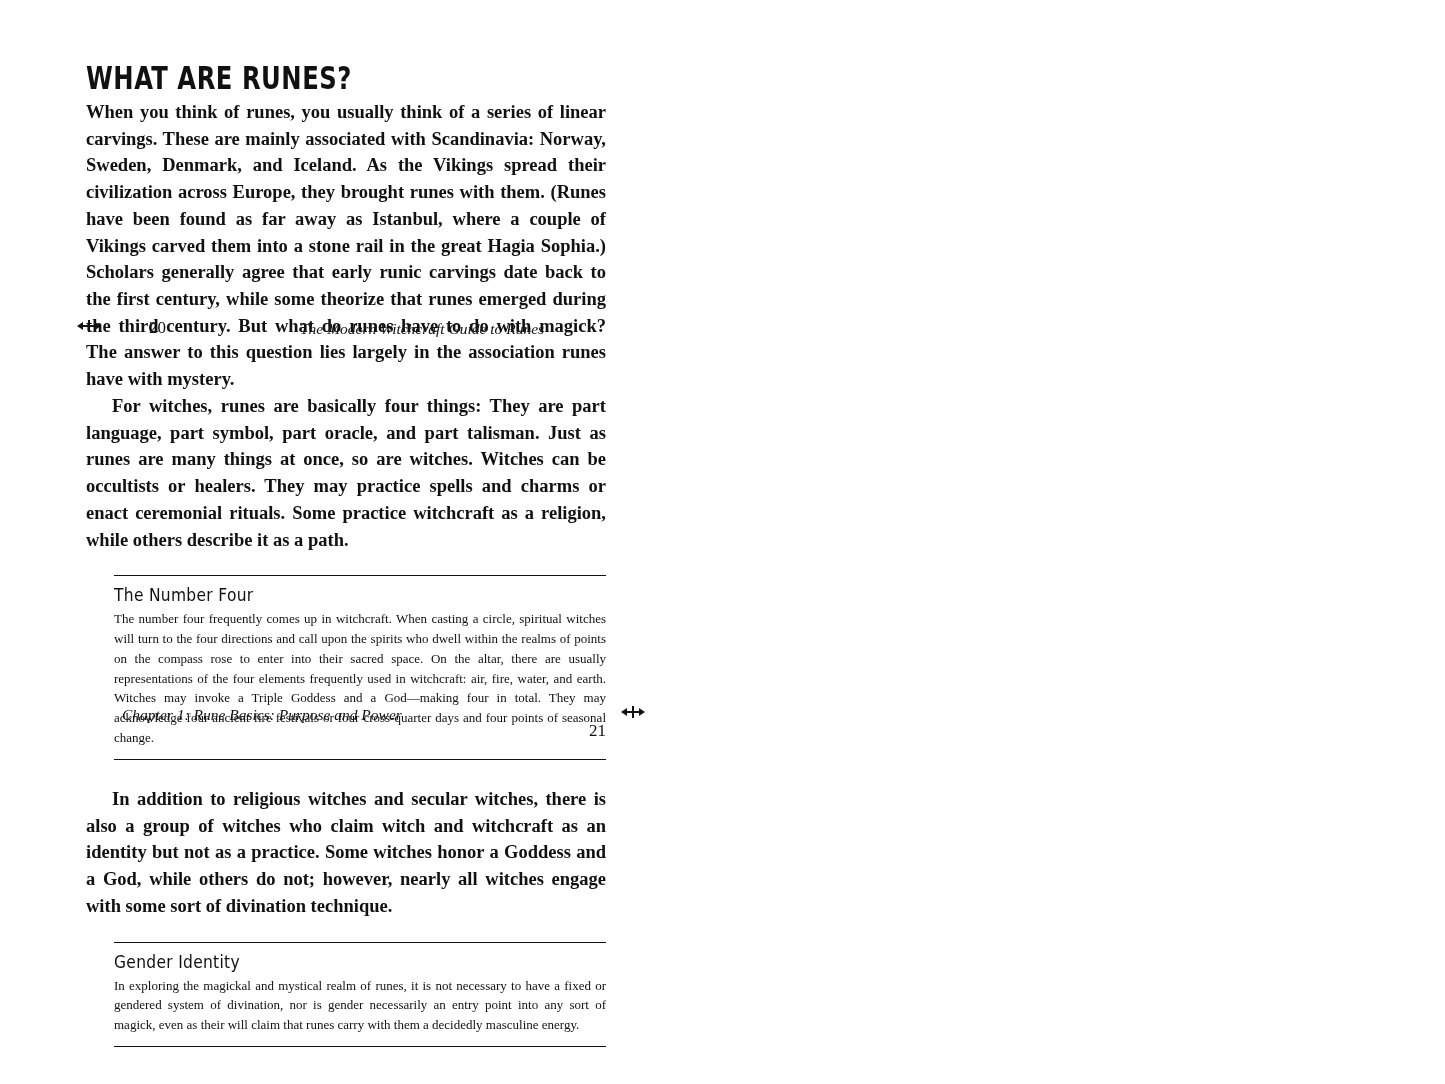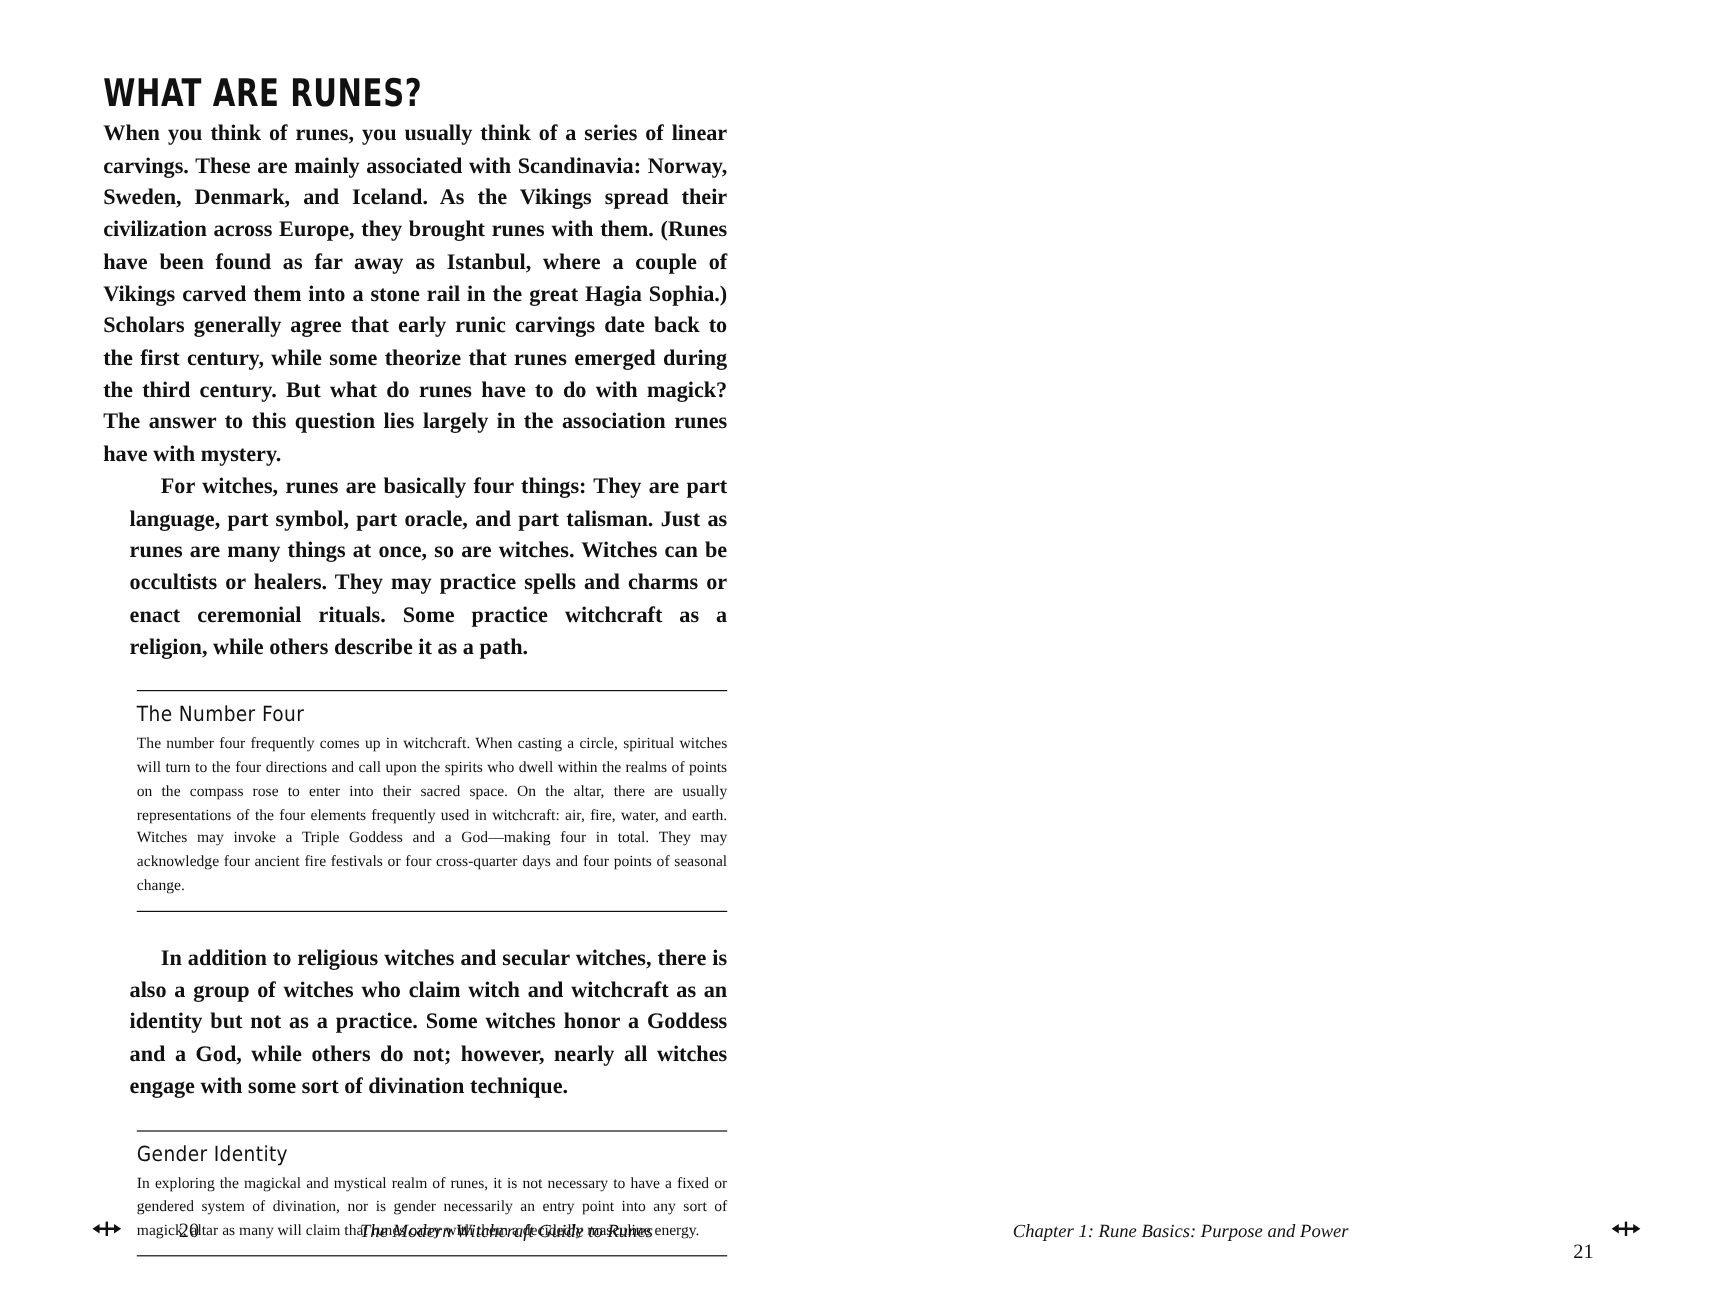--- a/index.html
+++ b/index.html
@@ -12,20 +12,21 @@
     height: 1084px;
     font-family: "Liberation Serif", serif;
     color: #111111;
     overflow: hidden;
   }
   .spread {
     position: relative;
     width: 1445px;
     height: 772px;
     display: flex;
+    flex-direction: column;
   }
   .page {
     position: relative;
     width: 722px;
     height: 1084px;
     box-sizing: border-box;
   }
   .page-left { padding: 0; }
   .page-right { padding: 0; }
 
@@ -52,21 +53,21 @@
 
   p.body {
     margin: 0;
     font-size: 18.5px;
     line-height: 1.445;
     text-align: justify;
     text-justify: inter-word;
     hyphens: auto;
     font-weight: bold;
   }
-  p.body.indent { text-indent: 26px; margin-left: 22px; }
+  p.body.indent { text-indent: 26px; }
 
   .sidebar-box {
     margin: 22px 0 26px 28px;
     width: 492px;
     border-top: 1.6px solid #111;
     border-bottom: 1.6px solid #111;
     padding: 9px 0 11px 0;
     box-sizing: border-box;
   }
   .sidebar-title {
@@ -144,21 +145,21 @@
 
       <div class="sidebar-box">
         <div class="sidebar-title">The Number Four</div>
         <p class="sidebar-text">The number four frequently comes up in witchcraft. When casting a circle, spiritual witches will turn to the four directions and call upon the spirits who dwell within the realms of points on the compass rose to enter into their sacred space. On the altar, there are usually representations of the four elements frequently used in witchcraft: air, fire, water, and earth. Witches may invoke a Triple Goddess and a God—making four in total. They may acknowledge four ancient fire festivals or four cross-quarter days and four points of seasonal change.</p>
       </div>
 
       <p class="body indent">In addition to religious witches and secular witches, there is also a group of witches who claim witch and witchcraft as an identity but not as a practice. Some witches honor a Goddess and a God, while others do not; however, nearly all witches engage with some sort of divination technique.</p>
 
       <div class="sidebar-box">
         <div class="sidebar-title">Gender Identity</div>
-        <p class="sidebar-text">In exploring the magickal and mystical realm of runes, it is not necessary to have a fixed or gendered system of divination, nor is gender necessarily an entry point into any sort of magick, altar as many will claim that runes carry with them a decidedly masculine energy.</p>
+        <p class="sidebar-text">In exploring the magickal and mystical realm of runes, it is not necessary to have a fixed or gendered system of divination, nor is gender necessarily an entry point into any sort of magick, even as their will claim that runes carry with them a decidedly masculine energy.</p>
       </div>
 
     </div>
 
     <div class="footer footer-left">
       <div class="footer-inner">
         <span class="orn orn-left">
           <svg width="26" height="14" viewBox="0 0 26 14">
             <path d="M1 7 L7 3 L7 6 L19 6 L19 3 L25 7 L19 11 L19 8 L7 8 L7 11 Z" fill="#111"></path>
             <rect x="12" y="1" width="2" height="12" fill="#111"></rect>

